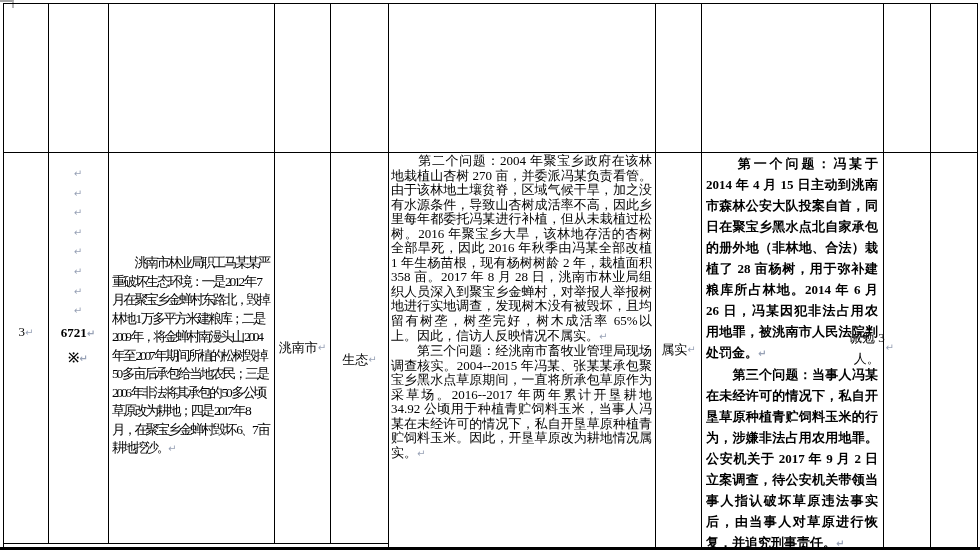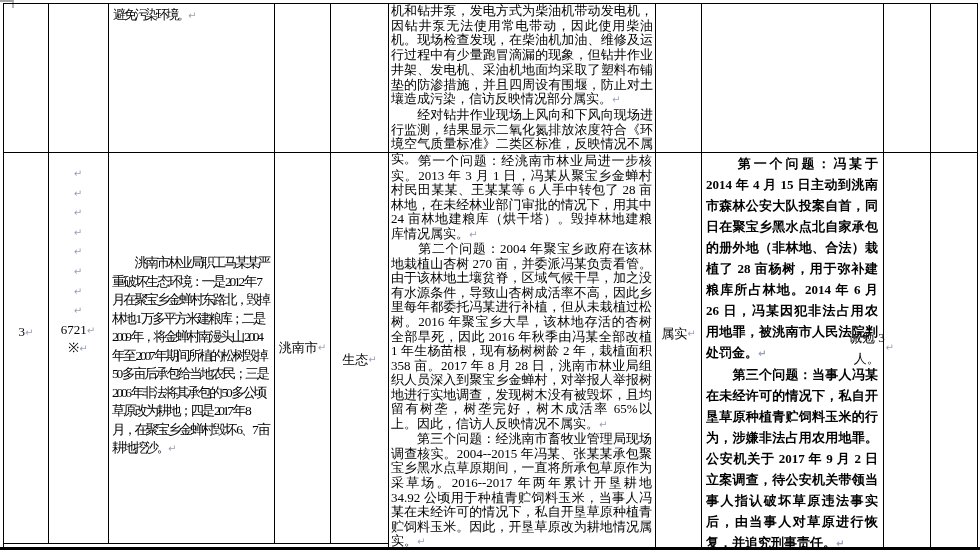--- a/index.html
+++ b/index.html
@@ -14,21 +14,21 @@
   .center{display:flex;align-items:center;justify-content:center;text-align:center;}
   .para{margin:0;padding:0;text-align:justify;}
   .cond{letter-spacing:-2.3px;}
   .v-cont{left:391px;top:4px;width:262px;line-height:14.7px;}
   .v-main{left:391px;top:154px;width:261px;height:394px;line-height:14.55px;overflow:hidden;}
   .h-main{left:706px;top:153px;width:172px;height:395px;line-height:21px;overflow:hidden;font-weight:bold;}
   .h-main .para{text-align:justify;}
   .pmark{color:#98a2b6;font-family:"DejaVu Sans",sans-serif;font-size:10px;letter-spacing:0;}
   .markline{line-height:18.6px;text-align:center;}
   .codeblock{position:absolute;left:48px;top:164px;width:60px;text-align:center;}
-  .codeline{font-weight:normal;line-height:17px;}
+  .codeline{font-weight:bold;line-height:24px;}
   .corner-artifact{position:absolute;left:0;top:0;width:12px;height:6px;
     border-top:2px solid #a2a2a2;border-right:2px solid #b5b5b5;}
   .bottom-cut{position:absolute;left:0;top:547px;width:980px;height:3px;background:#000;}
 </style>
 </head>
 <body>
 
 <div id="canvas">
 
   <div class="corner-artifact"></div>
@@ -43,26 +43,21 @@
     <div class="vline" style="left:655px;top:3px;height:544px;"></div>
     <div class="vline" style="left:701px;top:3px;height:544px;"></div>
     <div class="vline" style="left:883px;top:3px;height:544px;"></div>
     <div class="vline" style="left:930px;top:3px;height:544px;"></div>
     <div class="vline" style="left:977px;top:3px;height:544px;"></div>
     <div class="hline" style="left:3px;top:3px;width:975px;"></div>
     <div class="hline" style="left:3px;top:152px;width:975px;"></div>
     <div class="hline" style="left:3px;top:543px;width:385px;"></div>
   </div>
 
-  <div class="cell cond" style="left:113px;top:6px;width:156px;line-height:18px;">避免污染环境。<span class="pmark">↵</span></div>
 
-  <div class="cell v-cont">
-      <p class="para">机和钻井泵，发电方式为柴油机带动发电机，因钻井泵无法使用常电带动，因此使用柴油机。现场检查发现，在柴油机加油、维修及运行过程中有少量跑冒滴漏的现象，但钻井作业井架、发电机、采油机地面均采取了塑料布铺垫的防渗措施，并且四周设有围堰，防止对土壤造成污染，信访反映情况部分属实。<span class="pmark">↵</span></p>
-      <p class="para">　　经对钻井作业现场上风向和下风向现场进行监测，结果显示二氧化氮排放浓度符合《环境空气质量标准》二类区标准，反映情况不属实。<span class="pmark">↵</span></p>
-    </div>
 
   <div class="cell center" style="left:4px;top:152px;width:44px;height:360px;">3<span class="pmark">↵</span></div>
 
   <div class="codeblock">
     <div>
         <div class="markline"><span class="pmark">↵</span></div>
         <div class="markline"><span class="pmark">↵</span></div>
         <div class="markline"><span class="pmark">↵</span></div>
         <div class="markline"><span class="pmark">↵</span></div>
         <div class="markline"><span class="pmark">↵</span></div>
@@ -74,26 +69,25 @@
     <div class="codeline">※<span class="pmark">↵</span></div>
   </div>
 
   <div class="cell cond" style="left:112px;top:254px;width:158px;line-height:18.5px;font-size:13.5px;">　　洮南市林业局职工马某某严重破坏生态环境：一是 2012 年 7 月在聚宝乡金蝉村东路北，毁掉林地 1 万多平方米建粮库；二是 2009 年，将金蝉村南漫头山 2004 年至 2007 年期间所植的松树毁掉 50 多亩后承包给当地农民；三是 2006 年非法将其承包的 50 多公顷草原改为耕地；四是 2017 年 8 月，在聚宝乡金蝉村毁坏 6、7 亩耕地挖沙。<span class="pmark">↵</span></div>
 
   <div class="cell center" style="left:275px;top:152px;width:55px;height:391px;text-align:right;">洮南市<span class="pmark">↵</span></div>
 
   <div class="cell center" style="left:331px;top:164px;width:57px;height:391px;">生态<span class="pmark">↵</span></div>
 
   <div class="cell v-main">
-      <p class="para">　　第一个问题：经洮南市林业局进一步核实。2013 年 3 月 1 日，冯某从聚宝乡金蝉村村民田某某、王某某等 6 人手中转包了 28 亩林地，在未经林业部门审批的情况下，用其中 24 亩林地建粮库（烘干塔）。毁掉林地建粮库情况属实。<span class="pmark">↵</span></p>
       <p class="para">　　第二个问题：2004 年聚宝乡政府在该林地栽植山杏树 270 亩，并委派冯某负责看管。由于该林地土壤贫脊，区域气候干旱，加之没有水源条件，导致山杏树成活率不高，因此乡里每年都委托冯某进行补植，但从未栽植过松树。2016 年聚宝乡大旱，该林地存活的杏树全部旱死，因此 2016 年秋季由冯某全部改植 1 年生杨苗根，现有杨树树龄 2 年，栽植面积 358 亩。2017 年 8 月 28 日，洮南市林业局组织人员深入到聚宝乡金蝉村，对举报人举报树地进行实地调查，发现树木没有被毁坏，且均留有树垄，树垄完好，树木成活率 65%以上。因此，信访人反映情况不属实。<span class="pmark">↵</span></p>
       <p class="para">　　第三个问题：经洮南市畜牧业管理局现场调查核实。2004--2015 年冯某、张某某承包聚宝乡黑水点草原期间，一直将所承包草原作为采草场。2016--2017 年两年累计开垦耕地 34.92 公顷用于种植青贮饲料玉米，当事人冯某在未经许可的情况下，私自开垦草原种植青贮饲料玉米。因此，开垦草原改为耕地情况属实。<span class="pmark">↵</span></p>
     </div>
 
-  <div class="cell center" style="left:656px;top:136px;width:45px;height:395px;">属实<span class="pmark">↵</span></div>
+  <div class="cell center" style="left:656px;top:152px;width:45px;height:395px;">属实<span class="pmark">↵</span></div>
 
   <div class="cell h-main">
       <p class="para">　　第一个问题：冯某于 2014 年 4 月 15 日主动到洮南市森林公安大队投案自首，同日在聚宝乡黑水点北自家承包的册外地（非林地、合法）栽植了 28 亩杨树，用于弥补建粮库所占林地。2014 年 6 月 26 日，冯某因犯非法占用农用地罪，被洮南市人民法院判处罚金。<span class="pmark">↵</span></p>
       <p class="para">　　第三个问题：当事人冯某在未经许可的情况下，私自开垦草原种植青贮饲料玉米的行为，涉嫌非法占用农用地罪。公安机关于 2017 年 9 月 2 日立案调查，待公安机关带领当事人指认破坏草原违法事实后，由当事人对草原进行恢复，并追究刑事责任。<span class="pmark">↵</span></p>
     </div>
 
   <div class="cell center" style="left:848px;top:152px;width:46px;height:391px;line-height:21px;">诫勉 3 人。<span class="pmark">↵</span></div>
 
   <div class="cell" style="left:4px;top:3px;width:44px;height:149px;"></div>
   <div class="cell" style="left:49px;top:3px;width:59px;height:149px;"></div>

